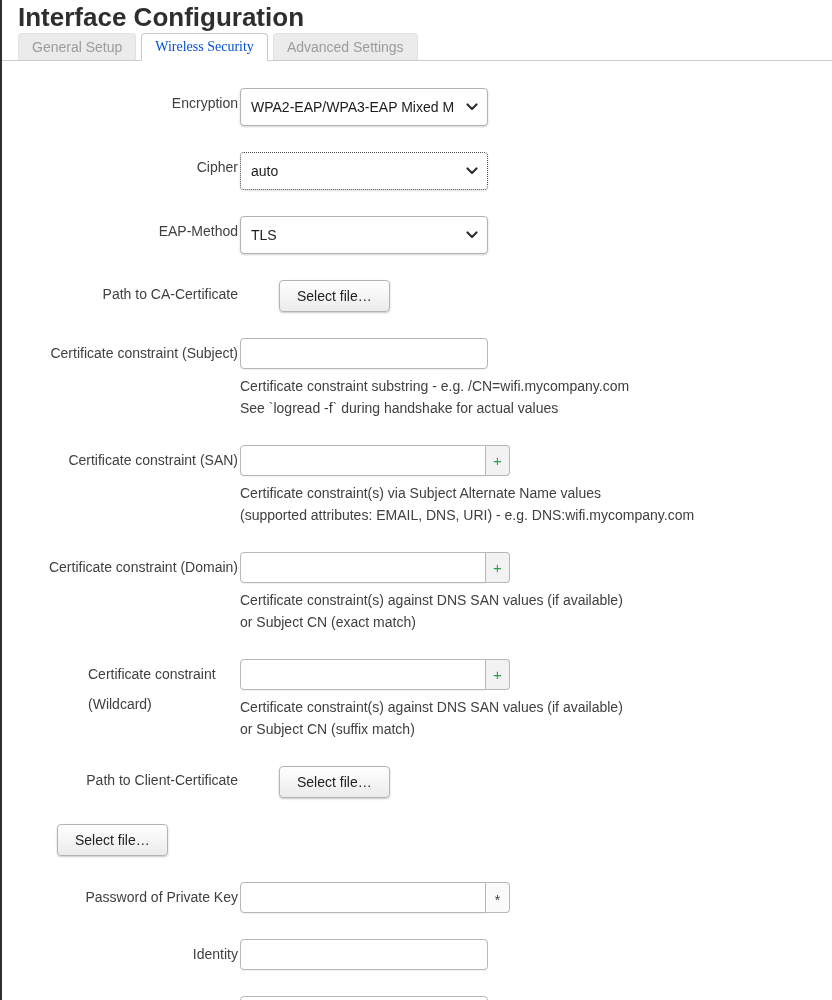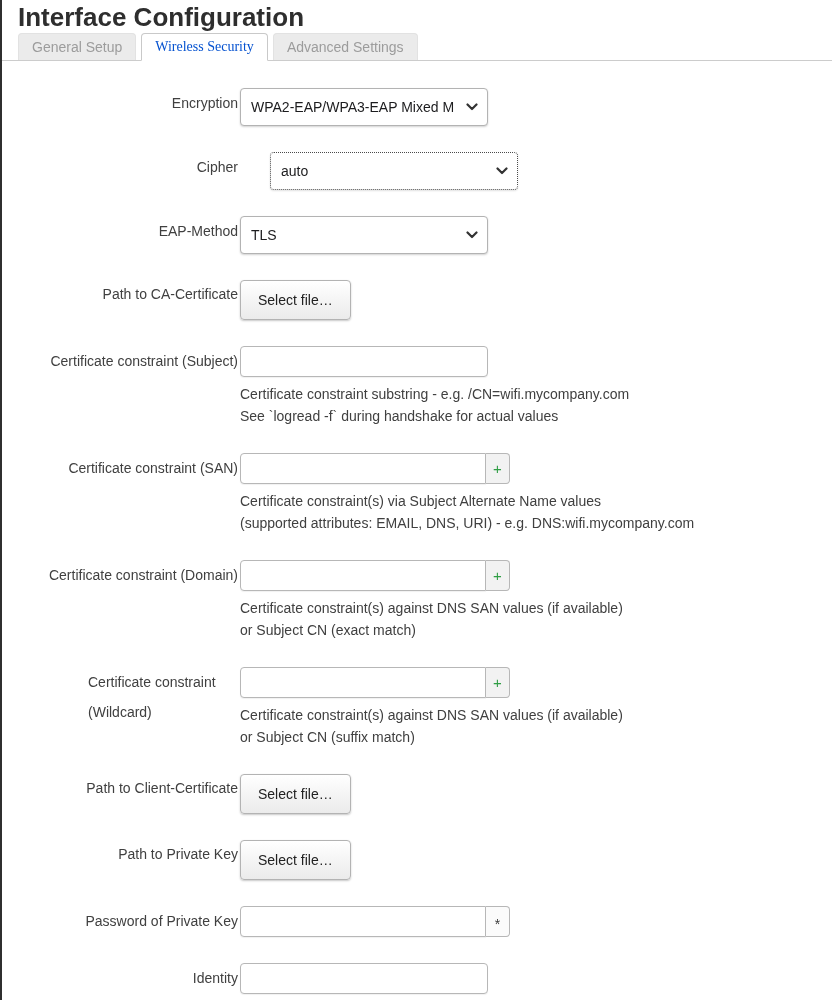--- a/index.html
+++ b/index.html
@@ -56,21 +56,21 @@
     border: 1px solid #b3b3b3; border-radius: 4px;
     box-shadow: 0 1px 2px rgba(0,0,0,0.18);
     display: flex; align-items: center; padding: 0 9px 0 10px;
     cursor: pointer;
   }
   .select .sel-text {
     flex: 1; min-width: 0; overflow: hidden; white-space: nowrap;
     font-size: 14px; color: #1c1c1e;
   }
   .select .chev { flex: none; margin-left: 4px; display: flex; align-items: center; }
-  .select.focused { border: 1px dotted #4a4a4a; box-shadow: 0 1px 2px rgba(0,0,0,0.12); margin-left: 30px; }
+  .select.focused { border: 1px dotted #4a4a4a; box-shadow: 0 1px 2px rgba(0,0,0,0.12); }
 
   
   .text-input {
     width: 248px; height: 31px; background: #fff;
     border: 1px solid #b7b7b7; border-radius: 4px;
     padding: 0 8px; font-family: "Liberation Sans", sans-serif;
     font-size: 14px; color: #222; outline: none;
     box-shadow: 0 1px 1px rgba(0,0,0,0.06);
   }
   .combo { display: flex; width: 270px; }
@@ -81,26 +81,26 @@
     border-radius: 0 4px 4px 0;
     display: flex; align-items: center; justify-content: center;
     cursor: pointer; padding: 0;
     font-family: "Liberation Sans", sans-serif;
   }
   .addon.plus { background: #f2f2f2; color: #2f9e44; font-size: 15px; line-height: 1; }
   .addon.star { background: #fbfbfb; color: #3a3a3a; font-size: 14px; line-height: 1; padding-top: 4px; }
 
   
   .file-button {
-    height: 40px; padding: 0 17px;
+    height: 32px; padding: 0 17px;
     border: 1px solid #b3b3b3; border-radius: 4px;
     background: linear-gradient(#ffffff, #ebebeb);
     box-shadow: 0 1px 2px rgba(0,0,0,0.22);
     font-family: "Liberation Sans", sans-serif;
-    font-size: 14px; color: #222; cursor: pointer;
+    font-size: 14px; color: #222; cursor: pointer; margin-left: 39px;
   }
 
   
   .help { margin-top: 6px; font-size: 14px; color: #404040; line-height: 22px; }
   .help div { white-space: nowrap; }
 </style>
 </head>
 <body>
 
 <div class="page">
@@ -220,21 +220,20 @@
     </div>
 
     <div class="row">
       <div class="row-label btn-align">Path to Client-Certificate</div>
       <div class="row-field">
         <button class="file-button">Select file…</button>
       </div>
     </div>
 
     <div class="row">
-      <div class="row-label btn-align">Path to Private Key</div>
       <div class="row-field">
         <button class="file-button">Select file…</button>
       </div>
     </div>
 
     <div class="row">
       <div class="row-label">Password of Private Key</div>
       <div class="row-field">
         <div class="combo">
           <input type="password" class="text-input" value="" style="">

